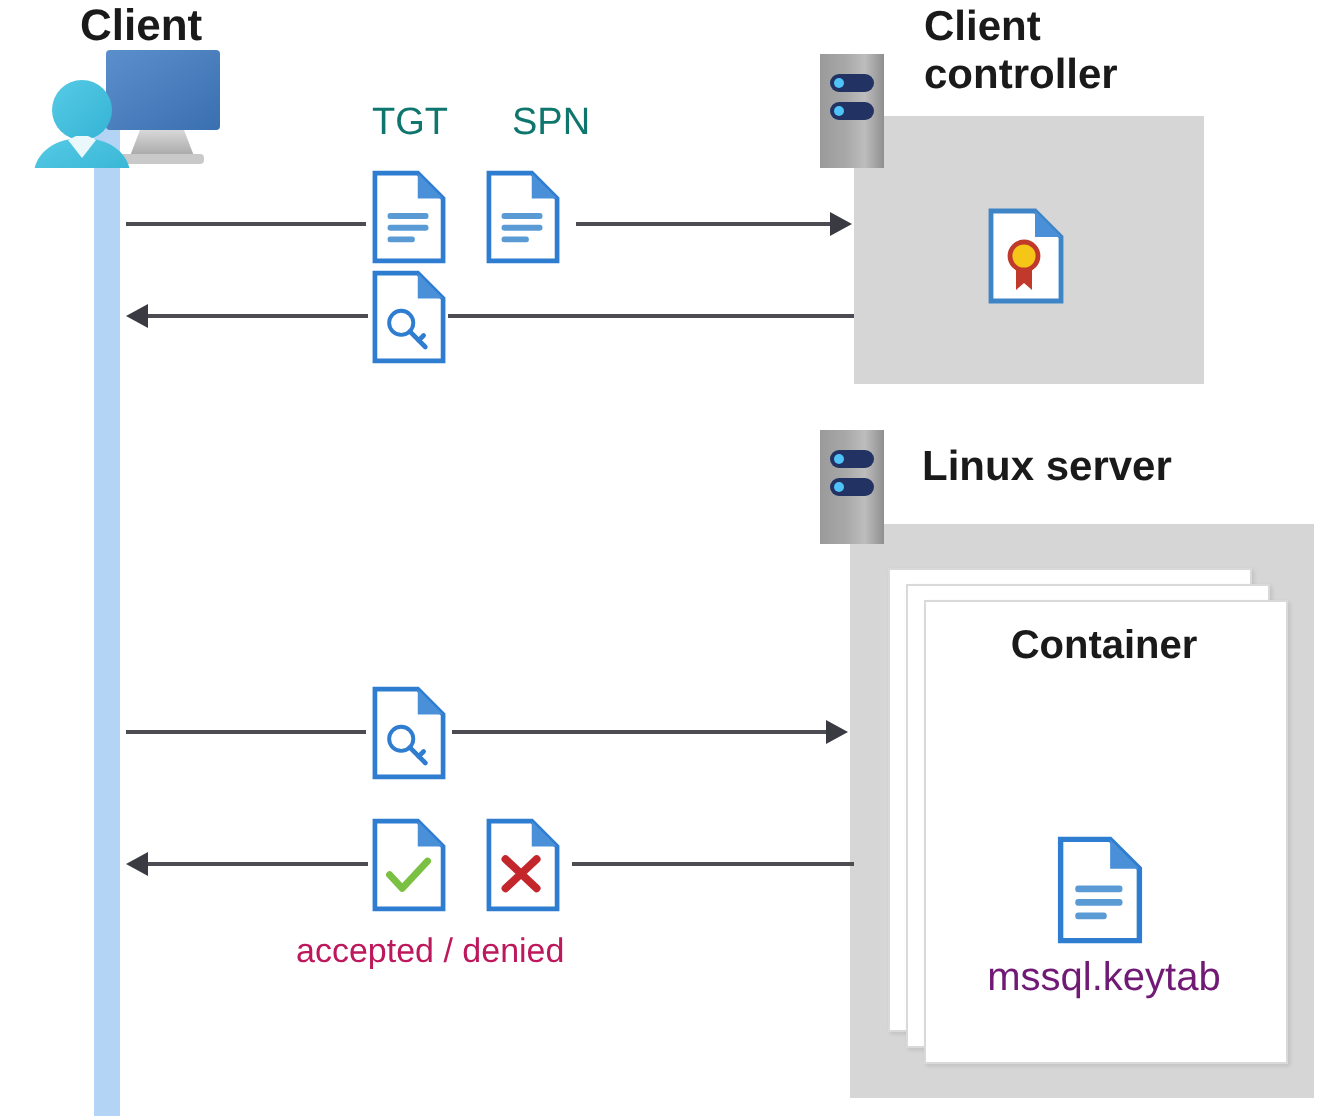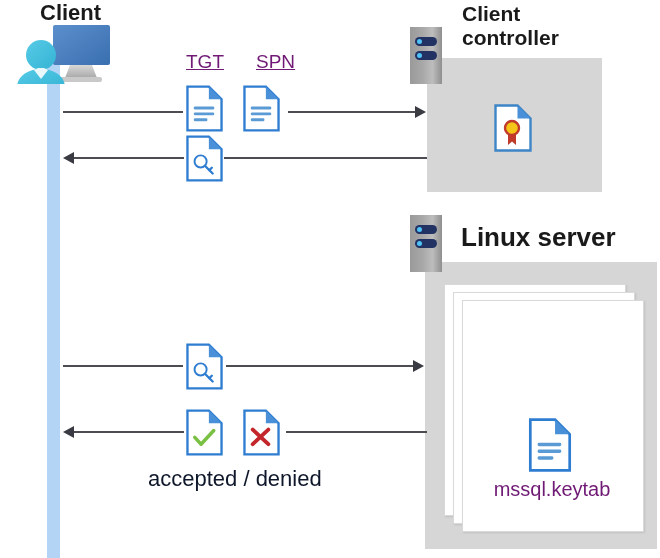--- a/index.html
+++ b/index.html
@@ -90,44 +90,43 @@
   .doc {
     position: absolute;
     width: 38px;
     height: 48px;
   }
   .doc svg { display: block; width: 100%; height: 100%; }
 
   .icon-label {
     position: absolute;
     font-size: 19px;
-    color: #701a75;
+    color: #0f766e;
     white-space: nowrap;
-    text-decoration: underline;
   }
 
   
   .card {
     position: absolute;
     background: #ffffff;
     border: 1px solid #d9d9d9;
     box-shadow: 1px 1px 2px rgba(0,0,0,0.10);
   }
 
   .caption {
     position: absolute;
     font-size: 20px;
     color: #701a75;
     white-space: nowrap;
   }
 
   .caption-small {
     position: absolute;
-    font-size: 22px;
-    color: #0f172a;
+    font-size: 17px;
+    color: #be185d;
     white-space: nowrap;
   }
 </style>
 </head>
 <body>
 
 <div id="stage">
 
   <div class="abs title-bold" style="left:40px; top:0px; font-size:22px;">Client</div>
 
@@ -171,33 +170,34 @@
 
   <div class="doc" style="left:494px; top:104px; width:38px; height:48px;">
     <svg viewBox="0 0 38 48" xmlns="http://www.w3.org/2000/svg">
       <path d="M1.5 1.5 h22 l13 13 v32 h-35 z" fill="#ffffff" stroke="#3d85c6" stroke-width="2.4"></path>
       <path d="M23.5 1.5 l13 13 h-13 z" fill="#4a90d9"></path>
       <circle cx="18" cy="24" r="7" fill="#f5c518" stroke="#c0392b" stroke-width="2.4"></circle>
       <path d="M14 30 l0 11 l4 -3.5 l4 3.5 l0 -11 z" fill="#c0392b"></path>
     </svg>
   </div>
 
-  <div class="abs title-bold" style="left:461px; top:222px; font-size:26px;">Linux server</div>
+  <div class="abs title-bold" style="left:461px; top:222px; font-size:21px;">Linux server</div>
 
   <div class="abs zone-box" style="left:425px; top:262px; width:232px; height:287px;"></div>
 
   <div class="abs rack" style="left:410px; top:215px;">
     <span class="bar b1"></span>
     <span class="bar b2"></span>
   </div>
 
   <div class="card" style="left:444px; top:284px; width:180px; height:230px;"></div>
   <div class="card" style="left:453px; top:292px; width:180px; height:230px;"></div>
   <div class="card" style="left:462px; top:300px; width:180px; height:230px;"></div>
 
+  <div class="abs title-bold" style="left:462px; top:312px; width:180px; text-align:center; font-size:20px;">Container</div>
 
 
   <div class="doc" style="left:528px; top:418px; width:44px; height:54px;">
     <svg viewBox="0 0 38 48" xmlns="http://www.w3.org/2000/svg">
       <path d="M1.5 1.5 h22 l13 13 v32 h-35 z" fill="#ffffff" stroke="#2e7dd1" stroke-width="2.4"></path>
       <path d="M23.5 1.5 l13 13 h-13 z" fill="#4a90d9"></path>
       <rect x="8" y="22" width="21" height="3" rx="1.3" fill="#5b9bd5"></rect>
       <rect x="8" y="28" width="21" height="3" rx="1.3" fill="#5b9bd5"></rect>
       <rect x="8" y="34" width="14" height="3" rx="1.3" fill="#5b9bd5"></rect>
     </svg>

